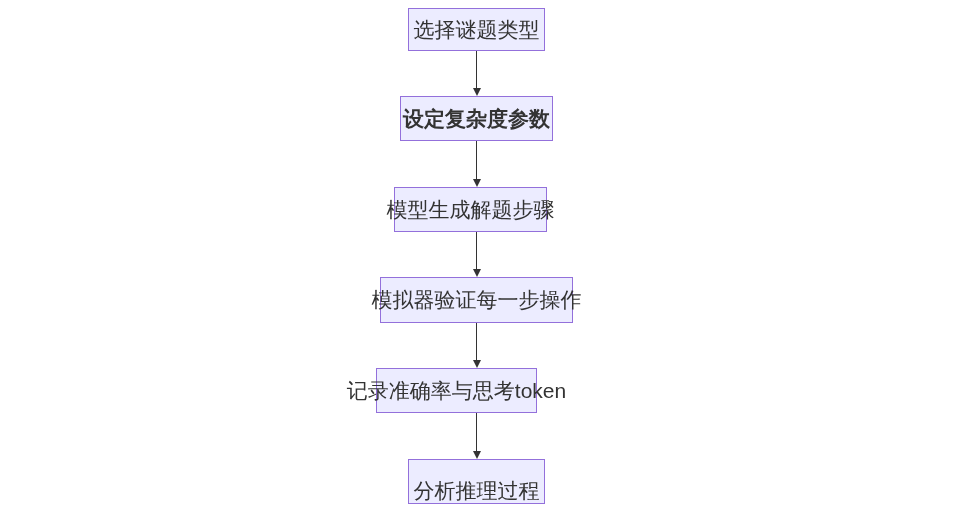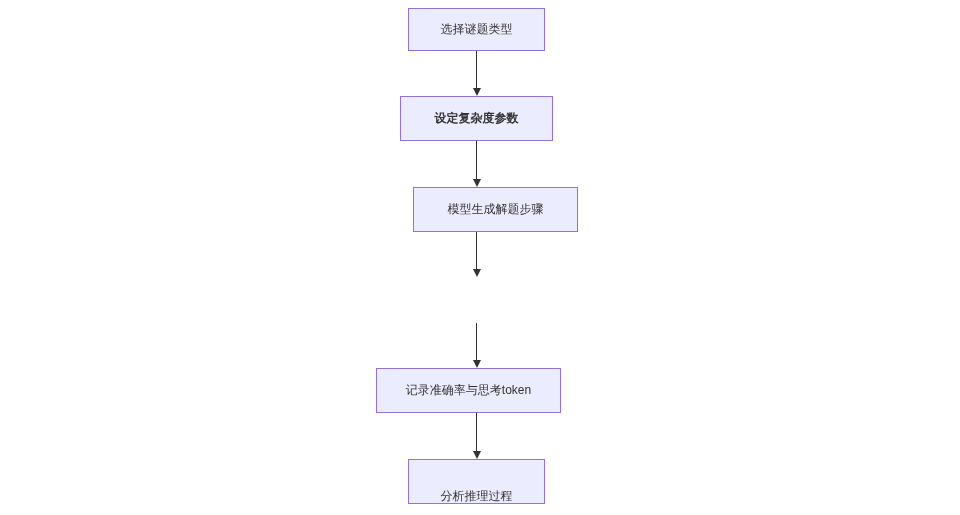--- a/index.html
+++ b/index.html
@@ -17,21 +17,21 @@
   }
   .node {
     position: absolute;
     box-sizing: border-box;
     background: var(--node-fill, #ececff);
     border: 1px solid var(--node-border, #9370db);
     color: var(--node-text, #333333);
     display: flex;
     align-items: center;
     justify-content: center;
-    font-size: 12px;
+    font-size: 21px;
     line-height: 1.2;
     text-align: center;
     white-space: nowrap;
   }
   .edge-line {
     position: absolute;
     width: 1px;
     background: var(--edge, #333333);
   }
   .arrowhead {
@@ -46,24 +46,27 @@
 </head>
 <body>
 
 <div class="canvas" id="flowchart-canvas" style="--bg: #ffffff; --node-fill: #ececff; --node-border: #9370db; --node-text: #333333; --edge: #333333;">
     <div class="node" style="left: 408px; top: 8px; width: 137px; height: 43px;">
       <span>选择谜题类型</span>
     </div>
     <div class="node" style="left: 400px; top: 96px; width: 153px; height: 45px; font-weight: bold;">
       <span>设定复杂度参数</span>
     </div>
-    <div class="node" style="left: 394px; top: 187px; width: 165px; height: 45px; margin-left: 19px;">
+    <div class="node" style="left: 394px; top: 187px; width: 153px; height: 45px;">
       <span>模型生成解题步骤</span>
     </div>
-    <div class="node" style="left: 376px; top: 368px; width: 185px; height: 45px;">
+    <div class="node" style="left: 380px; top: 277px; width: 193px; height: 46px;">
+      <span>模拟器验证每一步操作</span>
+    </div>
+    <div class="node" style="left: 376px; top: 368px; width: 161px; height: 45px;">
       <span>记录准确率与思考token</span>
     </div>
     <div class="node" style="left: 408px; top: 459px; width: 137px; height: 45px; align-items: flex-end;">
       <span>分析推理过程</span>
     </div>
     <div class="edge-line" style="left: 476px; top: 51px; height: 38px;"></div>
     <div class="arrowhead" style="left: 472.5px; top: 88px;"></div>
     <div class="edge-line" style="left: 476px; top: 141px; height: 39px;"></div>
     <div class="arrowhead" style="left: 472.5px; top: 179px;"></div>
     <div class="edge-line" style="left: 476px; top: 232px; height: 38px;"></div>

